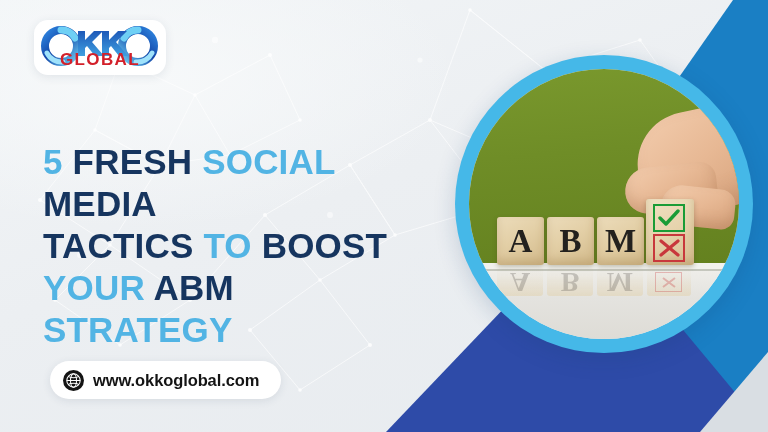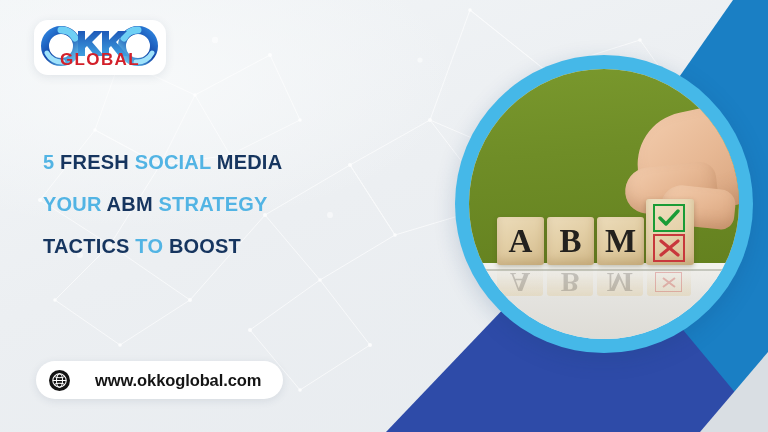--- a/index.html
+++ b/index.html
@@ -152,41 +152,41 @@
   }
 
   
   .headline {
     position: absolute;
     left: 43px;
     top: 141px;
     width: 390px;
     font-family: "Liberation Sans", sans-serif;
     font-weight: bold;
-    font-size: 20px;
+    font-size: 35px;
     line-height: 42px;
     letter-spacing: .2px;
     text-transform: uppercase;
   }
   .headline .w { white-space: nowrap; }
   .c-dark  { color: #16355f; }
   .c-light { color: #52b4e4; }
 
   
   .url-pill {
     position: absolute;
-    left: 36px;
+    left: 50px;
     top: 361px;
     height: 38px;
     padding: 0 22px 0 13px;
     background: #ffffff;
     border-radius: 19px;
     display: flex;
     align-items: center;
-    gap: 25px;
+    gap: 9px;
     box-shadow: 0 2px 9px rgba(40,60,90,.10);
   }
   .url-text {
     font-family: "Liberation Sans", sans-serif;
     font-weight: bold;
     font-size: 16.5px;
     color: #141414;
     letter-spacing: -.1px;
   }
 </style>
@@ -345,28 +345,28 @@
   </div>
 
   <div class="headline">
     <div class="line">
       <span class="w c-light">5</span>
       <span class="w c-dark">FRESH</span>
       <span class="w c-light">SOCIAL</span>
       <span class="w c-dark">MEDIA</span>
     </div>
     <div class="line">
+      <span class="w c-dark">TACTICS</span>
+      <span class="w c-light">TO</span>
+      <span class="w c-dark">BOOST</span>
+    </div>
+    <div class="line">
       <span class="w c-light">YOUR</span>
       <span class="w c-dark">ABM</span>
       <span class="w c-light">STRATEGY</span>
-    </div>
-    <div class="line">
-      <span class="w c-dark">TACTICS</span>
-      <span class="w c-light">TO</span>
-      <span class="w c-dark">BOOST</span>
     </div>
   </div>
 
   <div class="url-pill">
     <svg width="21" height="21" viewBox="0 0 21 21" aria-hidden="true">
       <circle cx="10.5" cy="10.5" r="10.5" fill="#141414"></circle>
       <g stroke="#ffffff" stroke-width="1.05" fill="none">
         <circle cx="10.5" cy="10.5" r="6.7"></circle>
         <ellipse cx="10.5" cy="10.5" rx="3" ry="6.7"></ellipse>
         <line x1="3.8" y1="10.5" x2="17.2" y2="10.5"></line>

